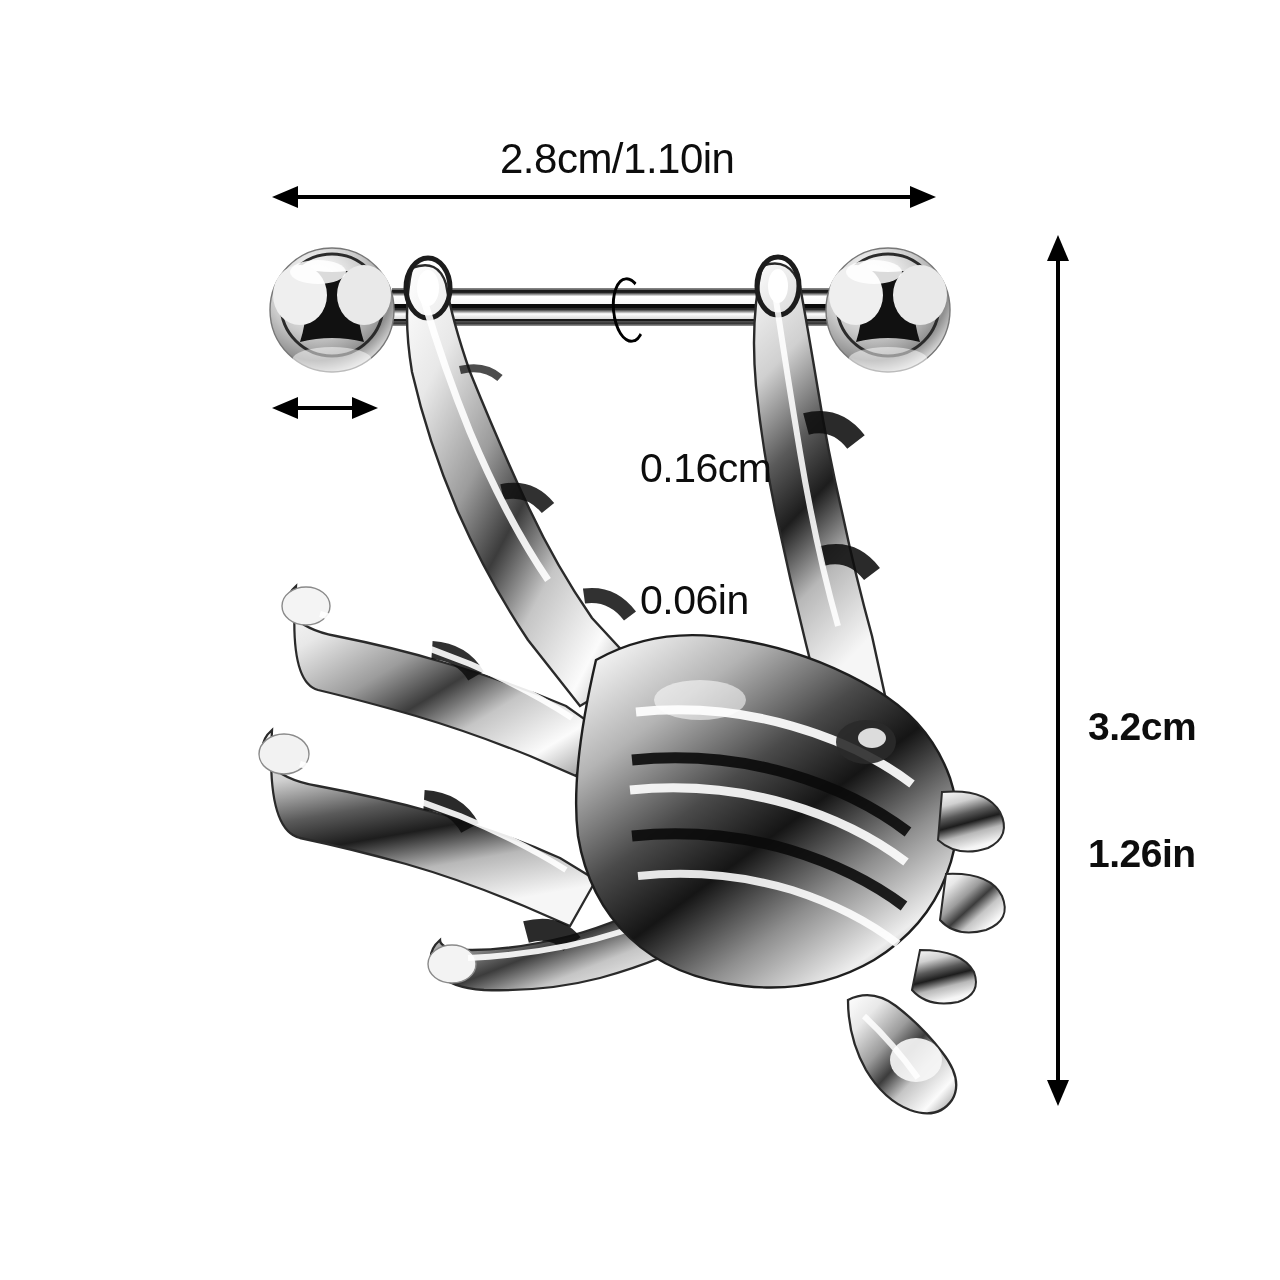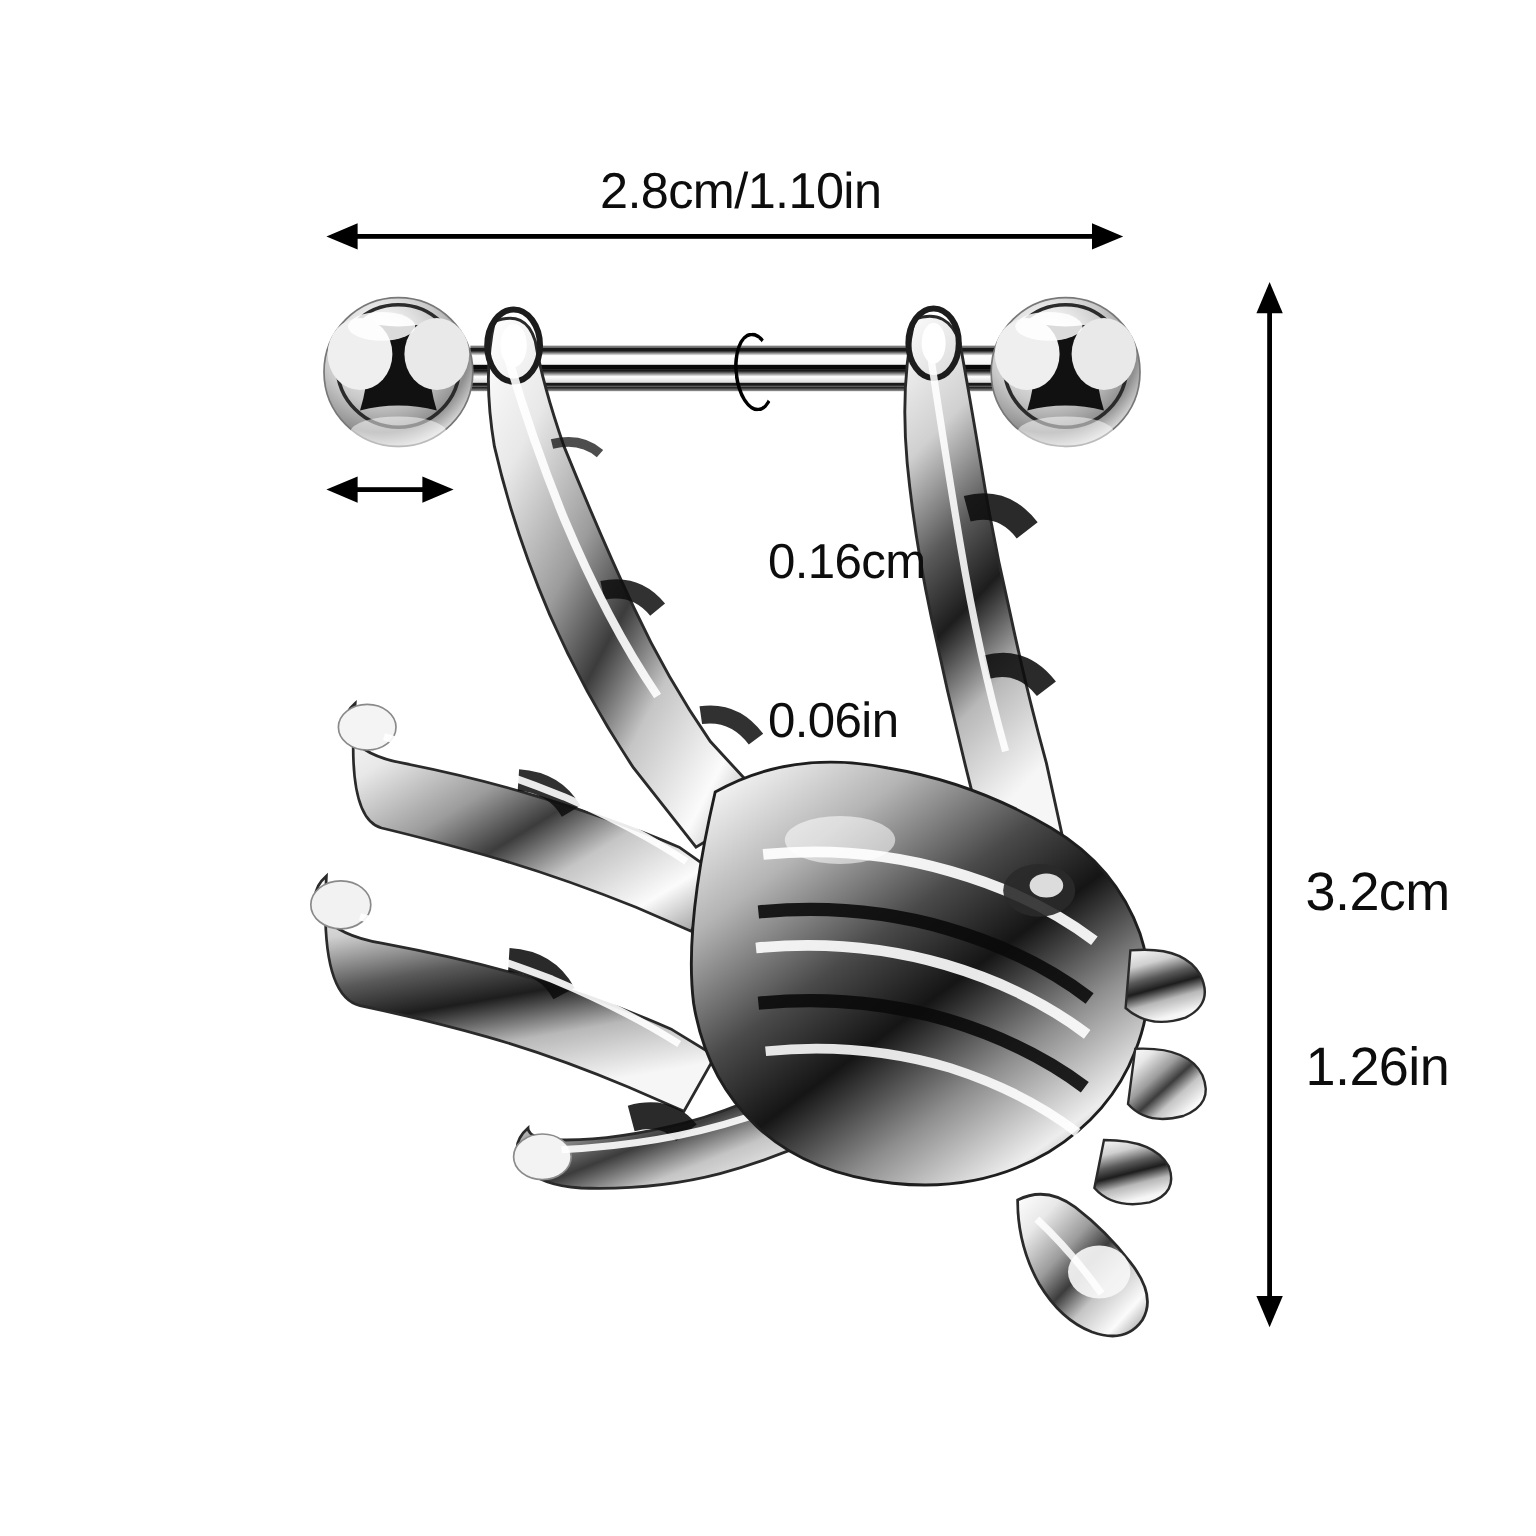--- a/index.html
+++ b/index.html
@@ -36,21 +36,22 @@
   }
   #label-gauge {
     left: 592px;
     top: 357px;
     font-size: 41px;
     margin-left: 48px;
   }
   #label-height {
     left: 1088px;
     top: 622px;
-    font-size: 45px;
+    font-size: 39px;
+    font-weight: bold;
   }
   .dim-line {
     position: absolute;
     background: #000000;
   }
   #arrow-width-line {
     left: 286px;
     top: 195px;
     width: 636px;
     height: 4px;

